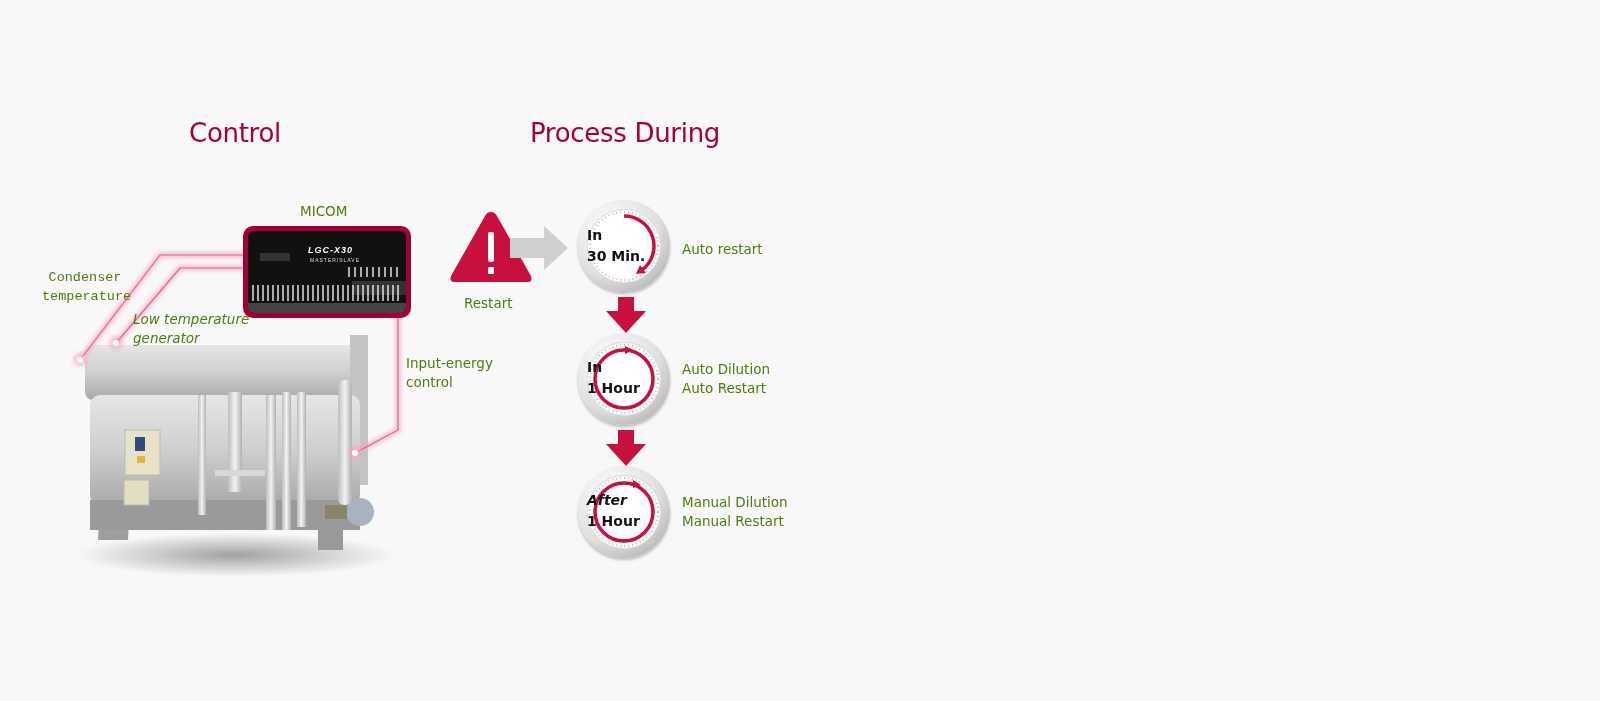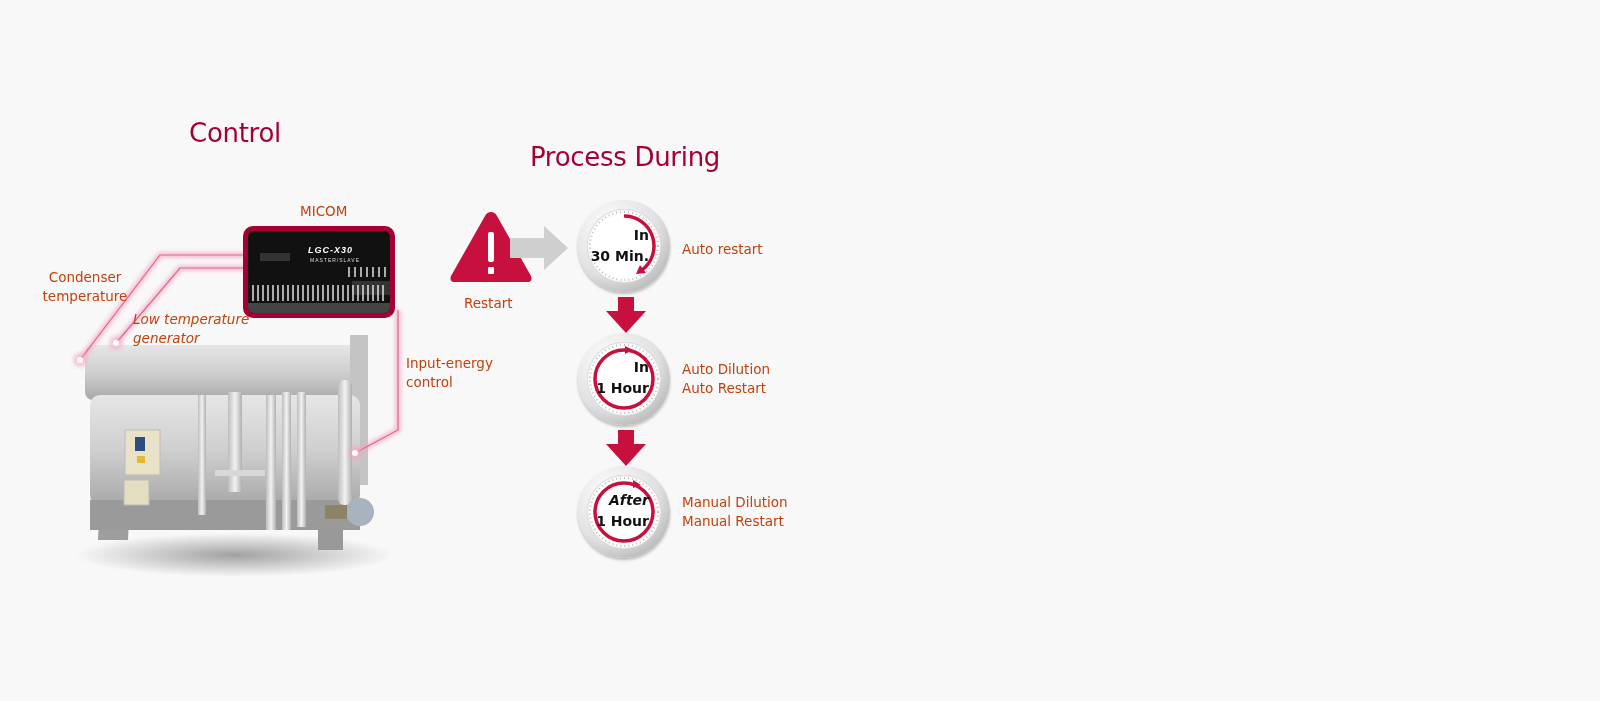--- a/index.html
+++ b/index.html
@@ -1,39 +1,39 @@
 <!DOCTYPE html>
 <html><head>
 <meta charset="utf-8">
 <style>
   html, body { margin:0; padding:0; }
   body { width:1600px; height:701px; background:#f8f8f8; position:relative; overflow:hidden; font-family:"Liberation Sans", sans-serif; }
   .title { position:absolute; color:#a50034; font-size:26px; text-align:center; line-height:35px; font-family:"DejaVu Sans", sans-serif; font-weight:normal; letter-spacing:-0.3px; }
-  .label { position:absolute; color:#c2410c; font-size:13.5px; line-height:19px; font-family:"DejaVu Sans", sans-serif; }
-  .micom { position:absolute; left:243px; top:226px; width:152px; height:92px; background:#a50034; border-radius:10px; }
+  .label { position:absolute; color:#4d7c0f; font-size:13.5px; line-height:19px; font-family:"DejaVu Sans", sans-serif; }
+  .micom { position:absolute; left:243px; top:226px; width:168px; height:92px; background:#a50034; border-radius:10px; }
   .micom-inner { position:absolute; left:5px; top:5px; right:5px; bottom:5px; background:#111; border-radius:6px; overflow:hidden; }
   .micom-text { position:absolute; left:60px; top:14px; color:#fff; font-size:9px; font-style:italic; font-weight:bold; font-family:"Liberation Sans", sans-serif; letter-spacing:1px; }
   .micom-sub { position:absolute; left:62px; top:26px; color:#ddd; font-size:5px; font-family:"Liberation Sans", sans-serif; letter-spacing:1px; }
   .micom-bar { position:absolute; left:0; right:0; bottom:0; height:10px; background:#444; }
   .terms { position:absolute; left:4px; right:4px; bottom:12px; height:16px; background: repeating-linear-gradient(90deg,#eee 0 2px, transparent 2px 5px); opacity:.7; }
   .terms2 { position:absolute; left:100px; right:4px; top:36px; height:10px; background: repeating-linear-gradient(90deg,#eee 0 2px, transparent 2px 6px); opacity:.7; }
   .gray-block { position:absolute; left:104px; top:50px; width:56px; height:14px; background:#333; }
   .gray-block2 { position:absolute; left:12px; top:22px; width:30px; height:8px; background:#333; }
   .clock { position:absolute; width:92px; height:92px; border-radius:50%; background: radial-gradient(circle at 35% 30%, #ffffff 0%, #e0e0e0 55%, #9a9a9a 100%); box-shadow: 0 2px 3px rgba(0,0,0,.25); }
   .clock-face { position:absolute; left:9px; top:9px; width:74px; height:74px; border-radius:50%; background:#fff; box-shadow: inset 0 0 2px #999; }
-  .clock-text { position:absolute; left:0; right:12px; text-align:right; color:#111; font-weight:bold; font-size:14px; line-height:20px; font-family:"DejaVu Sans", sans-serif; }
+  .clock-text { position:absolute; left:0; right:5px; text-align:left; color:#111; font-weight:bold; font-size:14px; line-height:20px; font-family:"DejaVu Sans", sans-serif; }
   .arrow-down { position:absolute; width:40px; height:36px; }
 </style>
 </head>
 <body>
 
 <div class="title" style="left:60px; top:116px; width:350px;">
   <div>Control</div>
 </div>
-<div class="title" style="left:500px; top:116px; width:250px;margin-top:24px;">
+<div class="title" style="left:500px; top:116px; width:250px;">
   <div>Process During</div>
 </div>
 
 <svg style="position:absolute; left:0; top:0;" width="800" height="701">
   <defs>
     <linearGradient id="body" x1="0" y1="0" x2="0" y2="1">
       <stop offset="0" stop-color="#e6e6e6"></stop>
         <stop offset="0.5" stop-color="#cfcfcf"></stop>
         <stop offset="1" stop-color="#a8a8a8"></stop>
     </linearGradient>
@@ -102,21 +102,21 @@
     <div class="gray-block2"></div>
     <div class="micom-text">LGC-X30</div>
     <div class="micom-sub">MASTER/SLAVE</div>
     <div class="terms2"></div>
     <div class="gray-block"></div>
     <div class="terms"></div>
     <div class="micom-bar"></div>
   </div>
 </div>
 
-<div class="label" style="left:42px; top:268px; text-align:center; width:86px;">
+<div class="label" style="left:42px; top:268px; text-align:center; width:86px;font-family:Liberation Mono, monospace;">
   <div>Condenser</div>
   <div>temperature</div>
 </div>
 <div class="label" style="left:133px; top:310px;font-style:italic;">
   <div>Low temperature</div>
   <div>generator</div>
 </div>
 <div class="label" style="left:406px; top:354px;">
   <div>Input-energy</div>
   <div>control</div>

